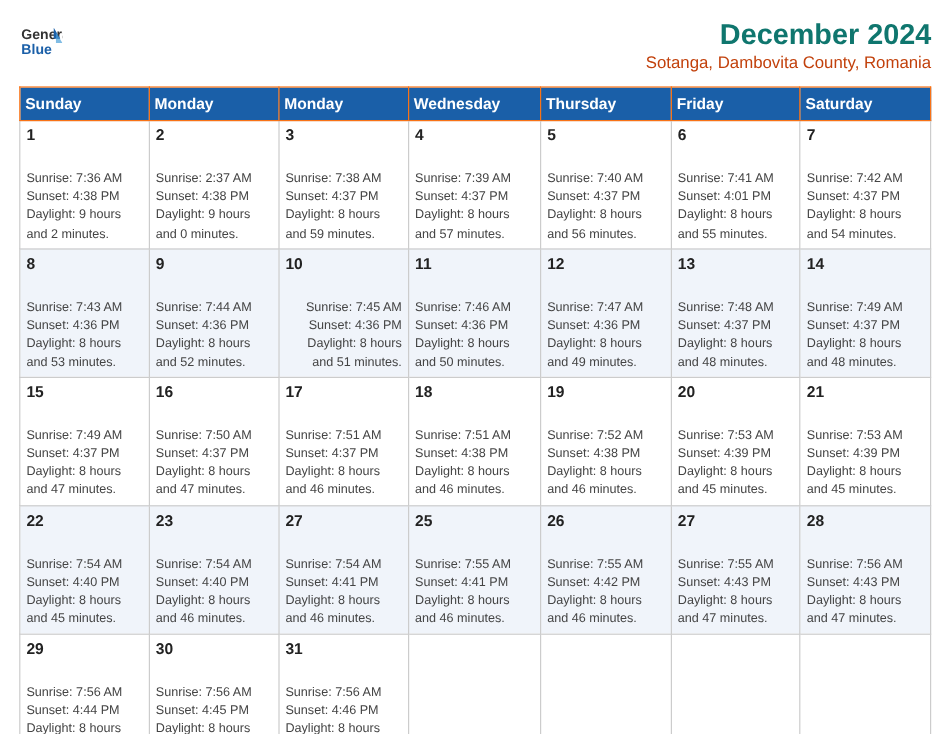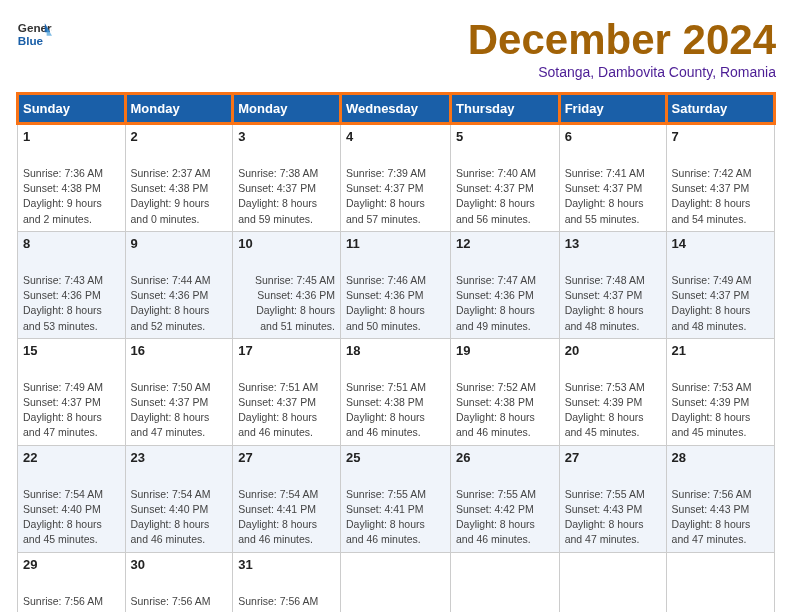--- a/index.html
+++ b/index.html
@@ -22,42 +22,42 @@
       gap: 4px;
     }
     .logo-icon {
       width: 36px;
       height: 36px;
     }
     .title-block {
       text-align: right;
     }
     .main-title {
-      font-size: 42px;
+      font-size: 24px;
       font-weight: bold;
-      color: #a16207;
+      color: #0f766e;
       text-align: right;
     }
     .subtitle {
       font-size: 14px;
-      color: #4c1d95;
+      color: #c2410c;
     }
     .calendar {
       width: 100%;
       border-collapse: collapse;
       font-size: 11px;
     }
     .calendar thead th {
       background-color: #1a5fa8;
       color: #fff;
       padding: 6px 4px;
       text-align: left;
       font-size: 13px;
       font-weight: bold;
-      border: 3px solid #f97316;
+      border: 1px solid #f97316;
     }
     .calendar tbody td {
       vertical-align: top;
       padding: 4px 5px;
       border: 1px solid #ccc;
       min-height: 70px;
       width: 113px;
     }
     .calendar tbody tr:nth-child(even) {
       background-color: #f0f4fa;
@@ -145,21 +145,21 @@
         <td>
           <span class="day-number">5</span>
           <div class="day-info" style="white-space: pre-line;">Sunrise: 7:40 AM
 Sunset: 4:37 PM
 Daylight: 8 hours
 and 56 minutes.</div>
         </td>
         <td>
           <span class="day-number">6</span>
           <div class="day-info" style="white-space: pre-line;">Sunrise: 7:41 AM
-Sunset: 4:37 PM
+Sunset: 4:01 PM
 Daylight: 8 hours
 and 55 minutes.</div>
         </td>
         <td>
           <span class="day-number">7</span>
           <div class="day-info" style="white-space: pre-line;">Sunrise: 7:42 AM
 Sunset: 4:37 PM
 Daylight: 8 hours
 and 54 minutes.</div>
         </td>

